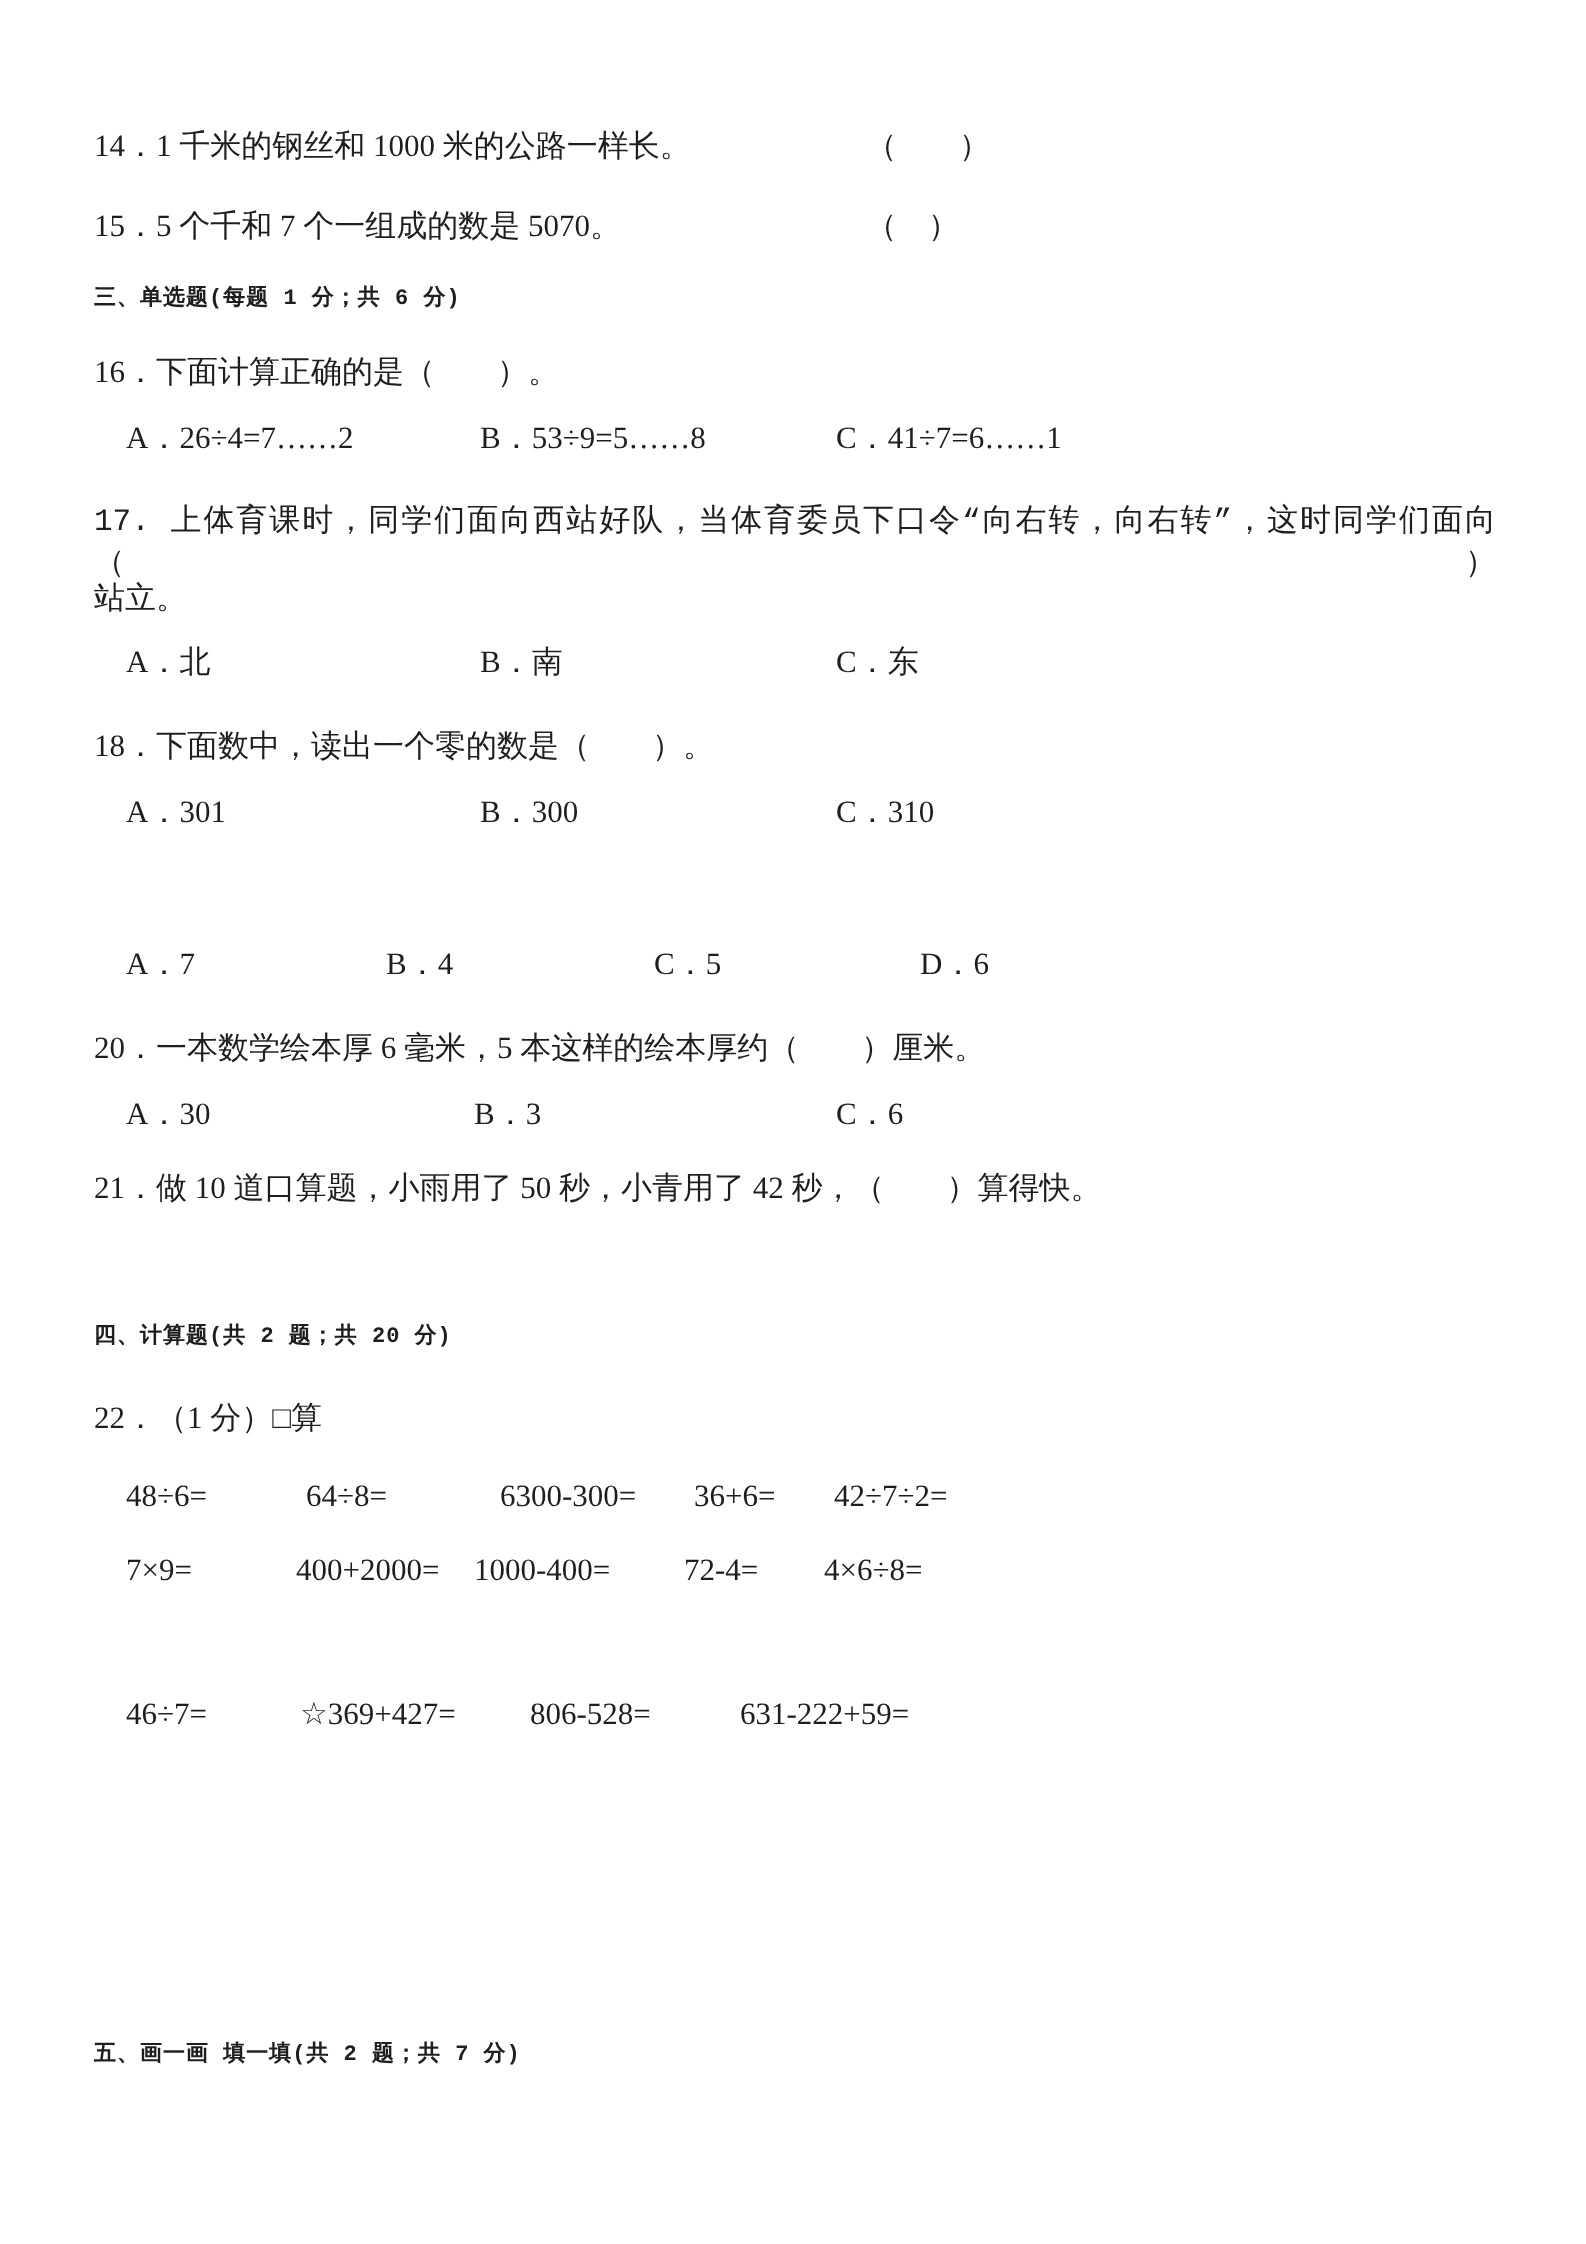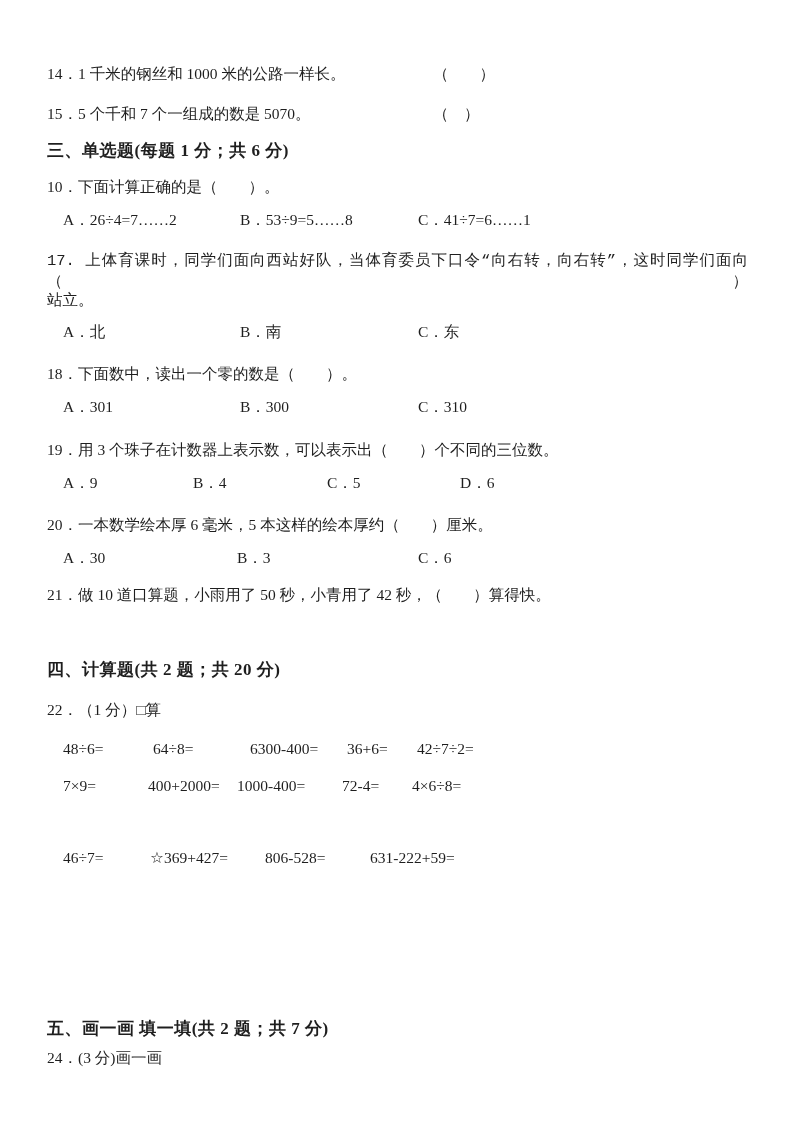--- a/index.html
+++ b/index.html
@@ -13,22 +13,22 @@
     overflow:hidden;
   }
   .line{
     position:absolute;
     left:47px;right:45px;
     line-height:21px;
     white-space:nowrap;
   }
   .heading{
     font-weight:bold;
-    font-size:17px;
-    font-family:Liberation Serif, serif;
+    font-size:11px;
+    font-family:Liberation Mono, monospace;
     letter-spacing:0.5px;
   }
   .justify{
     white-space:normal;
     text-align:justify;
     text-align-last:justify;
     font-family:Liberation Mono, monospace;
   }
   .row{position:absolute;left:0;right:0;height:22px;line-height:21px;padding-left:25px;}
   .row span{position:absolute;top:0;white-space:nowrap;}
@@ -55,21 +55,21 @@
     <span class="x63" style="left:47px">14．1 千米的钢丝和 1000 米的公路一样长。</span>
     <span class="x433">（　　）</span>
   </div>
   <div class="row y103">
     <span style="left:47px">15．5 个千和 7 个一组成的数是 5070。</span>
     <span class="x433">（　）</span>
   </div>
 
   <div class="line heading y140">三、单选题(每题 1 分；共 6 分)</div>
 
-  <div class="line y176">10．下面计算正确的是（　　）。</div>
+  <div class="line y176">16．下面计算正确的是（　　）。</div>
   <div class="row y209">
     <span class="x63">A．26÷4=7……2</span>
     <span class="x240">B．53÷9=5……8</span>
     <span class="x418">C．41÷7=6……1</span>
   </div>
 
   <div class="line justify y251">17. 上体育课时，同学们面向西站好队，当体育委员下口令“向右转，向右转”，这时同学们面向（　　）</div>
   <div class="line y289">站立。</div>
   <div class="row y321">
     <span class="x63">A．北</span>
@@ -77,58 +77,56 @@
     <span class="x418">C．东</span>
   </div>
 
   <div class="line y363">18．下面数中，读出一个零的数是（　　）。</div>
   <div class="row y396">
     <span class="x63">A．301</span>
     <span class="x240">B．300</span>
     <span class="x418">C．310</span>
   </div>
 
-  <div class="line y439">19．用 3 个珠子在计数器上表示数，可以表示出（　　）个不同的三位数。</div>
   <div class="row y472">
-    <span class="x63">A．9</span>
+    <span class="x63">A．7</span>
     <span class="x193">B．4</span>
     <span class="x327">C．5</span>
     <span class="x460">D．6</span>
   </div>
 
   <div class="line y514">20．一本数学绘本厚 6 毫米，5 本这样的绘本厚约（　　）厘米。</div>
   <div class="row y547">
     <span class="x63">A．30</span>
     <span class="x237">B．3</span>
     <span class="x418">C．6</span>
   </div>
 
   <div class="line y584">21．做 10 道口算题，小雨用了 50 秒，小青用了 42 秒，（　　）算得快。</div>
 
   <div class="line heading y659">四、计算题(共 2 题；共 20 分)</div>
 
   <div class="line y699">22．（1 分）□算</div>
   <div class="row y738">
     <span class="x63">48÷6=</span>
     <span class="x153">64÷8=</span>
-    <span class="x250">6300-400=</span>
+    <span class="x250">6300-300=</span>
     <span class="x347">36+6=</span>
     <span class="x417">42÷7÷2=</span>
   </div>
   <div class="row y775">
     <span class="x63">7×9=</span>
     <span class="x148">400+2000=</span>
     <span class="x237">1000-400=</span>
     <span class="x342">72-4=</span>
     <span class="x412">4×6÷8=</span>
   </div>
 
   <div class="row y847">
     <span class="x63">46÷7=</span>
     <span class="x150">☆369+427=</span>
     <span class="x265">806-528=</span>
     <span class="x370">631-222+59=</span>
   </div>
 
   <div class="line heading y1018">五、画一画 填一填(共 2 题；共 7 分)</div>
-  <div class="line y1047">24．(3 分)画一画</div>
 
 </div>
 
 </body></html>

